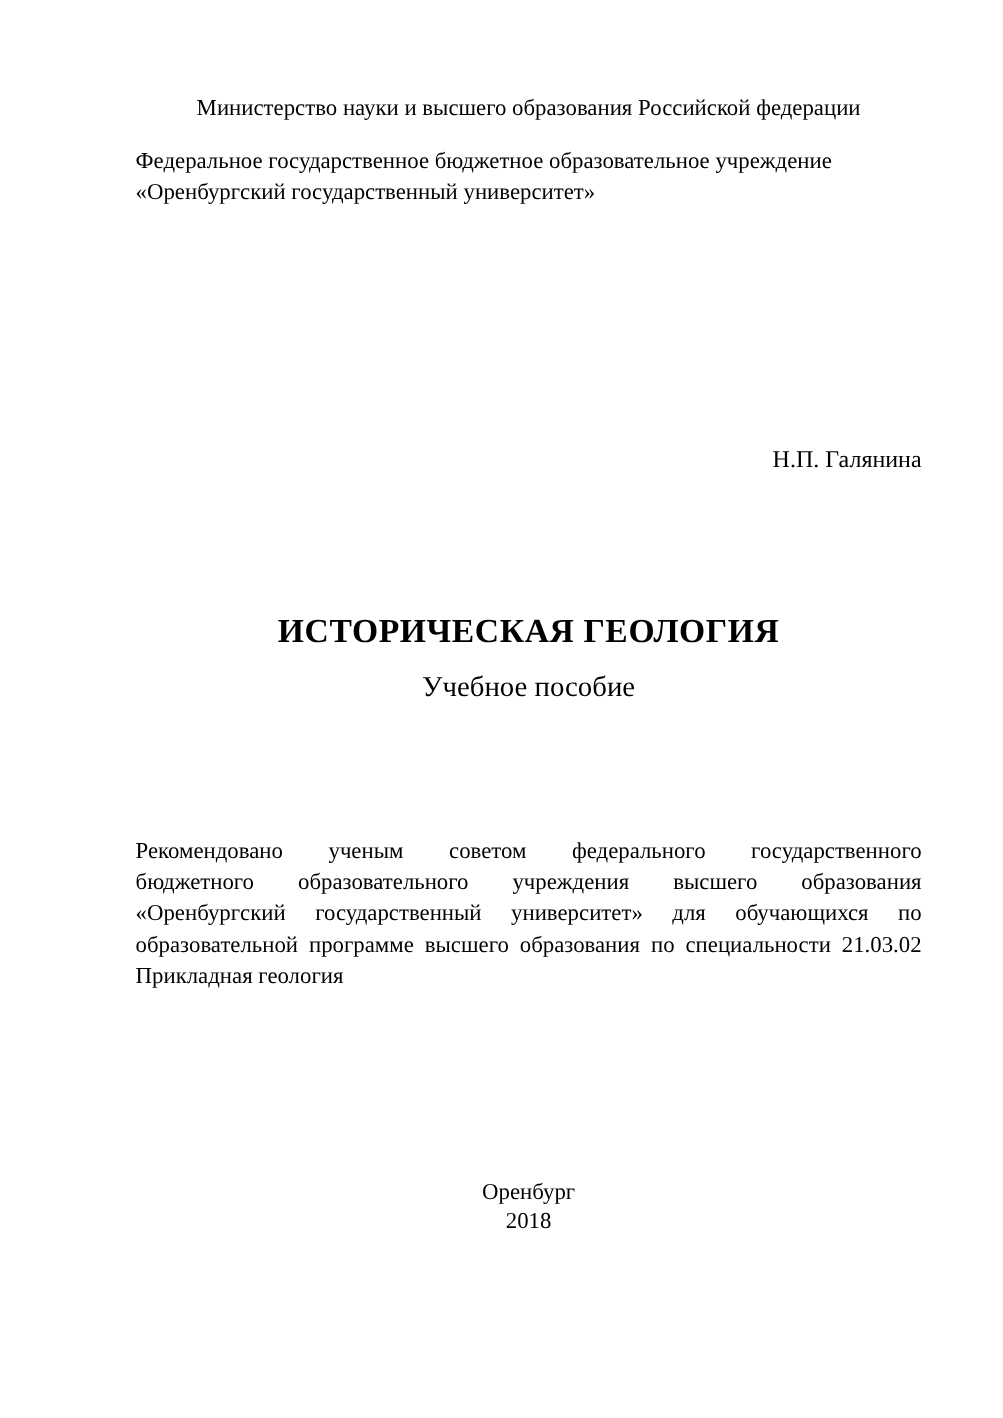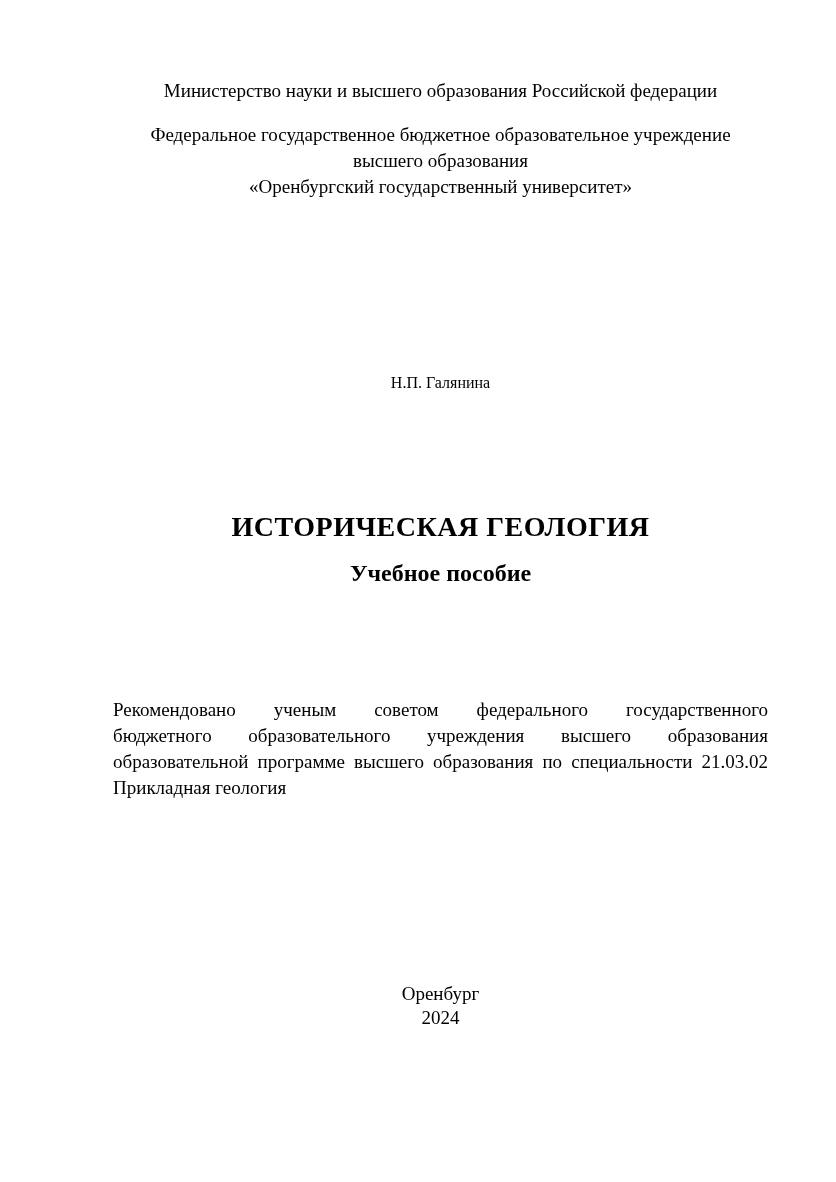--- a/index.html
+++ b/index.html
@@ -22,43 +22,42 @@
     right: 68px;
   }
   .ministry {
     top: 78px;
     text-align: center;
     font-size: 19px;
     line-height: 26px;
   }
   .institution {
     top: 122px;
-    text-align: center;
     font-size: 19px;
     line-height: 26px;
   }
   .author {
     top: 370px;
-    text-align: center;
-    font-size: 16px;
+    text-align: right;
+    font-size: 20px;
     line-height: 26px;
   }
   .book-title {
     top: 478px;
     text-align: center;
     font-weight: bold;
     font-size: 28px;
     line-height: 34px;
     letter-spacing: 0.5px;
     margin-top: 32px;
   }
   .book-subtitle {
     top: 558px;
     text-align: center;
-    font-weight: bold;
+    font-weight: normal;
     font-size: 24px;
     line-height: 30px;
   }
   .recommendation {
     top: 680px;
     font-size: 19px;
     line-height: 26px;
     margin-top: 17px;
   }
   .recommendation .just-line {
@@ -79,35 +78,35 @@
 </style>
 </head>
 <body>
 
 <div class="page">
 
   <div class="block ministry">Министерство науки и высшего образования Российской федерации</div>
 
   <div class="block institution">
     <div>Федеральное государственное бюджетное образовательное учреждение</div>
-    <div>высшего образования</div>
     <div>«Оренбургский государственный университет»</div>
   </div>
 
   <div class="block author">Н.П. Галянина</div>
 
   <div class="block book-title">ИСТОРИЧЕСКАЯ ГЕОЛОГИЯ</div>
 
   <div class="block book-subtitle">Учебное пособие</div>
 
   <div class="block recommendation">
     <div class="just-line">Рекомендовано ученым советом федерального государственного</div>
     <div class="just-line">бюджетного образовательного учреждения высшего образования</div>
+    <div class="just-line">«Оренбургский государственный университет» для обучающихся по</div>
     <div class="just-line">образовательной программе высшего образования по специальности 21.03.02</div>
     <div class="just-line last-line">Прикладная геология</div>
   </div>
 
   <div class="block imprint">
     <div>Оренбург</div>
-    <div>2024</div>
+    <div>2018</div>
   </div>
 
 </div>
 
 </body></html>

